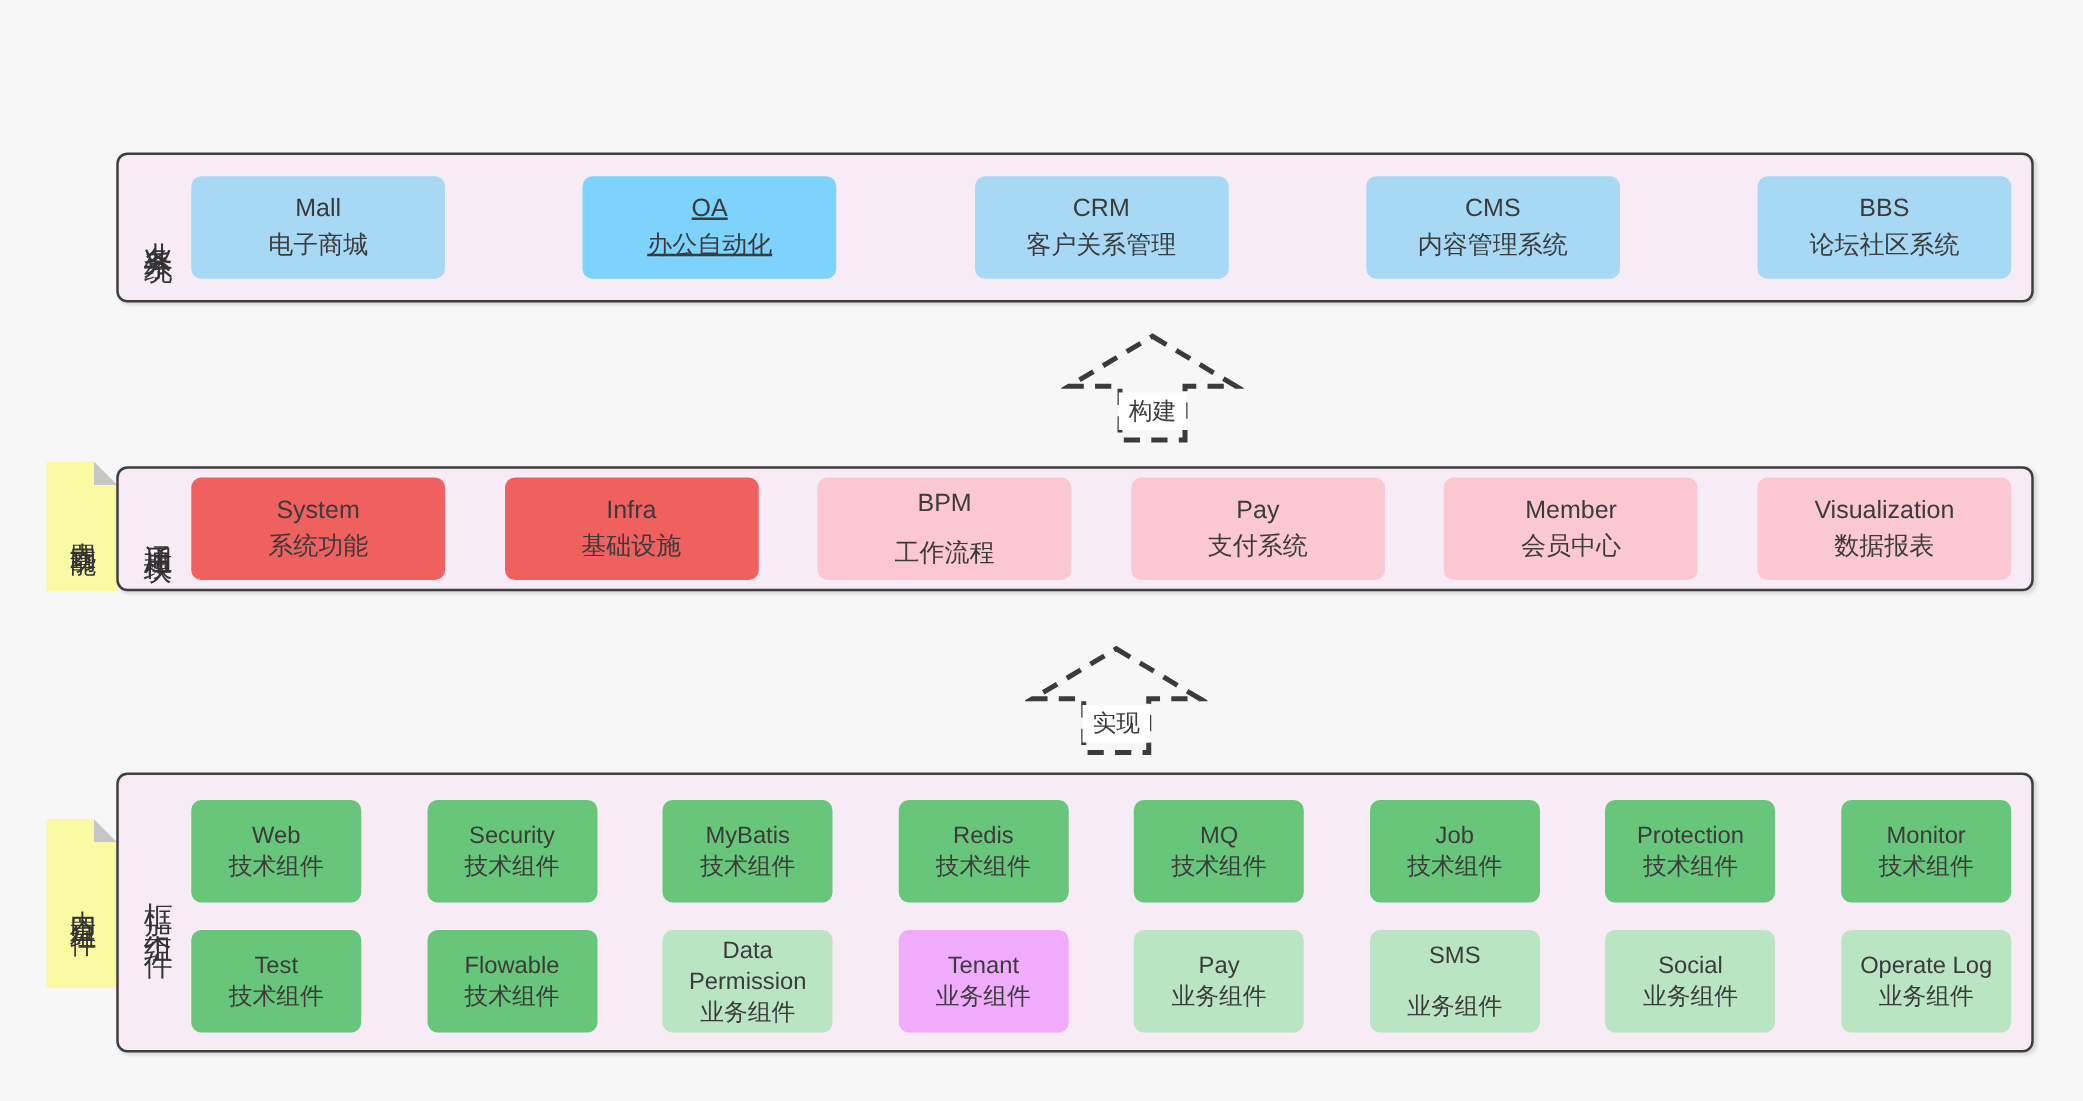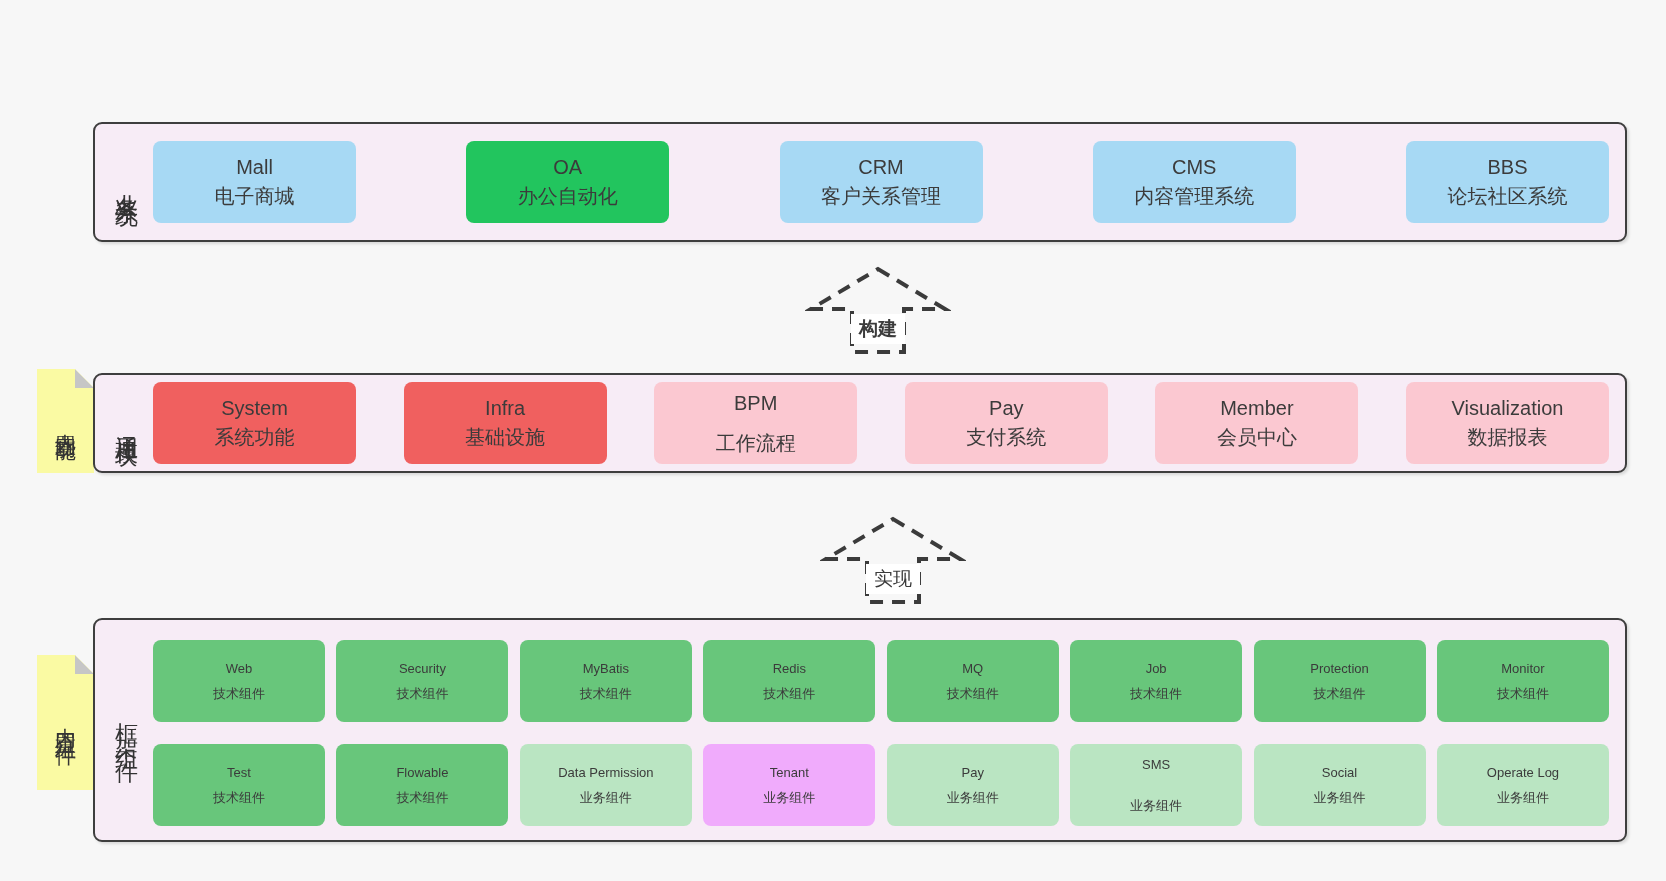--- a/index.html
+++ b/index.html
@@ -35,21 +35,21 @@
   .row-top{top:20px;height:82px;}
   .row-bottom{top:124px;height:82px;}
 
   
   .box{
     box-sizing:border-box;border-radius:8px;
     display:flex;flex-direction:column;justify-content:center;align-items:center;
     text-align:center;color:#3b3b3b;padding:2px 4px;
   }
   .row-6 .box{width:203px;height:82px;font-size:20px;line-height:29px;}
-  .row-8 .box{width:172px;height:82px;font-size:13px;line-height:25px;}
+  .row-8 .box{width:136px;height:82px;font-size:19px;line-height:25px;}
 
   
   .note{
     position:absolute;left:37px;width:57px;z-index:1;
     background:#fafaa3;
     clip-path:polygon(0 0,calc(100% - 19px) 0,100% 19px,100% 100%,0 100%);
     box-shadow:1px 1px 2px rgba(0,0,0,0.15);
   }
   #note-modules{top:369px;height:104px;}
   #note-components{top:655px;height:135px;}
@@ -61,21 +61,21 @@
   .note-text{
     position:absolute;inset:0;
     display:flex;align-items:center;justify-content:center;
     writing-mode:vertical-rl;text-orientation:upright;
     font-size:21px;letter-spacing:2px;color:#333;white-space:nowrap;
   }
   #note-components .note-text{letter-spacing:6px;}
 
   
   .arrow{position:absolute;width:146px;height:92px;z-index:0;}
-  #arrow-build{left:805px;top:264px;font-weight:bold;}
+  #arrow-build{left:849px;top:264px;}
   #arrow-implement{left:820px;top:514px;}
   .arrow svg{display:block;width:100%;height:100%;}
   .arrow path{
     fill:none;stroke:#3b3b3b;stroke-width:4;
     stroke-dasharray:13 9;
   }
   .arrow text{
     font-family:"Liberation Sans","DejaVu Sans",sans-serif;
     font-size:19px;fill:#3b3b3b;
   }
@@ -95,21 +95,21 @@
     <span class="note-text">内置组件</span>
   </div>
 
   <section class="panel" id="panel-business">
     <span class="panel-label">业务系统</span>
     <div class="row row-mid row-6">
         <div class="box" style="background: rgb(167, 217, 244);">
           <span>Mall</span>
           <span>电子商城</span>
         </div>
-        <div class="box" style="background: #22c55e;">
+        <div class="box" style="background: #7dd3fc; text-decoration: underline;">
           <span>OA</span>
           <span>办公自动化</span>
         </div>
         <div class="box" style="background: rgb(167, 217, 244);">
           <span>CRM</span>
           <span>客户关系管理</span>
         </div>
         <div class="box" style="background: rgb(167, 217, 244);">
           <span>CMS</span>
           <span>内容管理系统</span>

